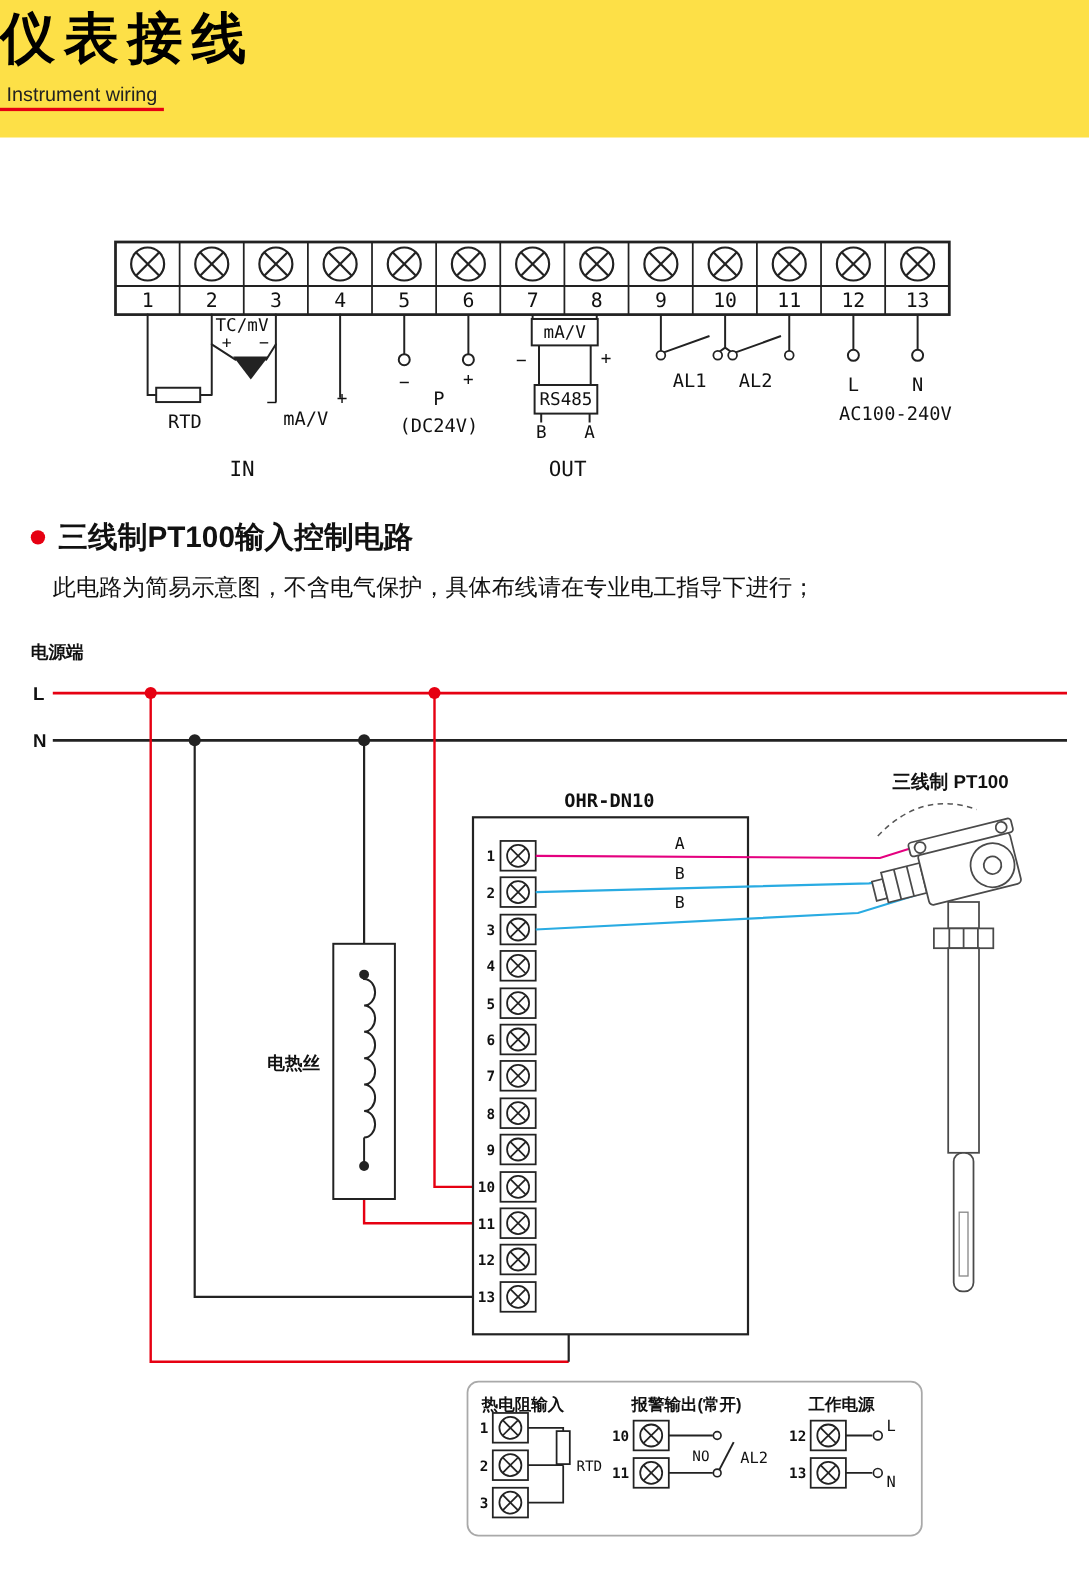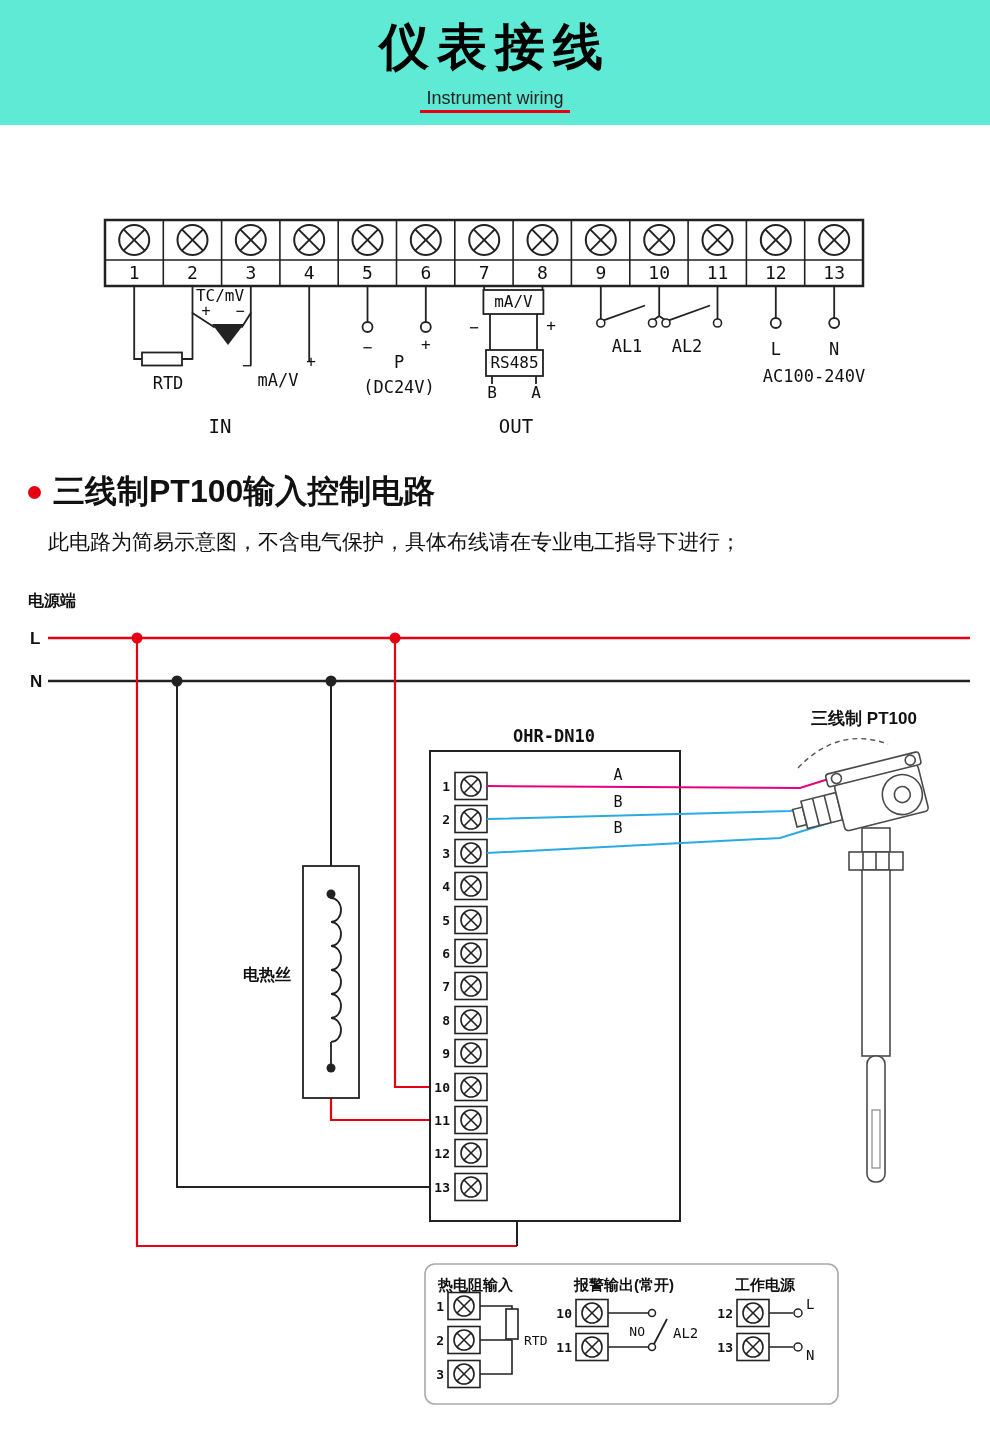--- a/index.html
+++ b/index.html
@@ -1,25 +1,25 @@
 <!DOCTYPE html>
 <html><head>
 <meta charset="utf-8">
 <style>
   html,body{margin:0;padding:0;}
   body{width:990px;background:#fff;font-family:"Liberation Sans",sans-serif;color:#111;}
-  .header{height:125px;background:#5eead4;text-align:center;padding-top:18px;box-sizing:border-box;}
+  .header{height:125px;background:#fde047;padding-top:6px;box-sizing:border-box;}
   .page-title{font-size:50px;font-weight:bold;letter-spacing:8px;line-height:58px;color:#000;}
   .subtitle-wrap{margin-top:-12px;}
   .page-subtitle{display:inline-block;font-size:18px;line-height:20px;border-bottom:3px solid #e60012;padding:0 6px 2px;color:#222;margin-top:24px;}
   .svg1{display:block;margin-top:63px;}
   .svg2{display:block;margin-top:20px;}
   .section-head{display:flex;align-items:center;gap:12px;padding-left:28px;margin-top:22px;}
   .bullet{width:13px;height:13px;border-radius:50%;background:#e60012;flex:none;}
-  .section-title{font-size:32px;font-weight:bold;margin:0;color:#111;}
+  .section-title{font-size:27px;font-weight:bold;margin:0;color:#111;}
   .section-note{margin:14px 0 0;padding-left:48px;font-size:21px;font-weight:normal;color:#111;}
   svg text{font-family:"DejaVu Sans Mono",monospace;fill:#111;}
   svg text.cn{font-family:"Liberation Sans",sans-serif;font-weight:bold;}
 </style>
 </head>
 <body>
 
 <div class="header">
   <div class="page-title">仪表接线</div>
   <div class="subtitle-wrap">

